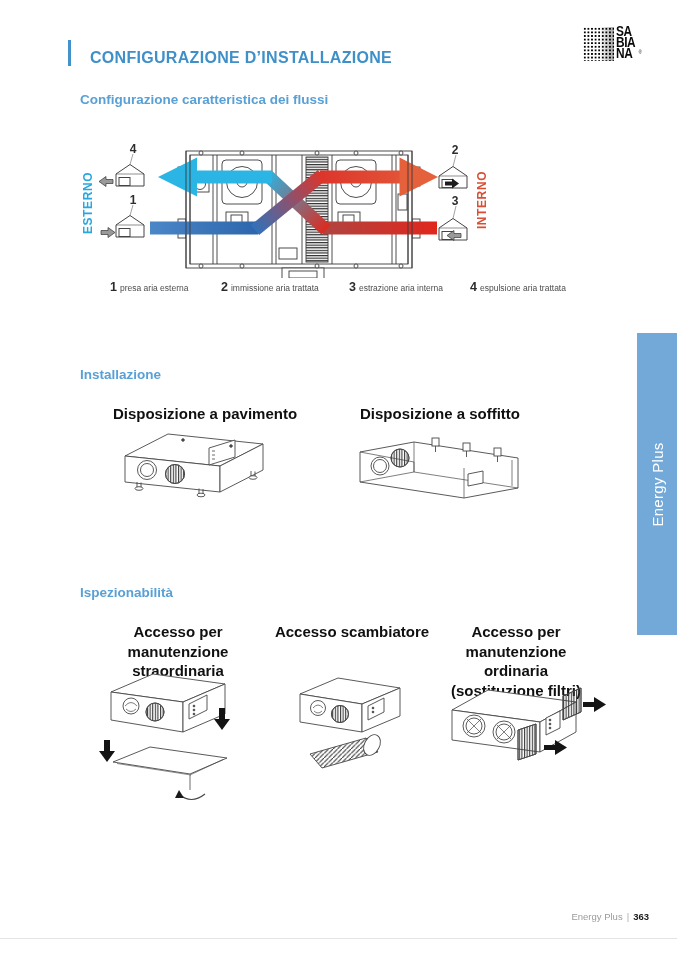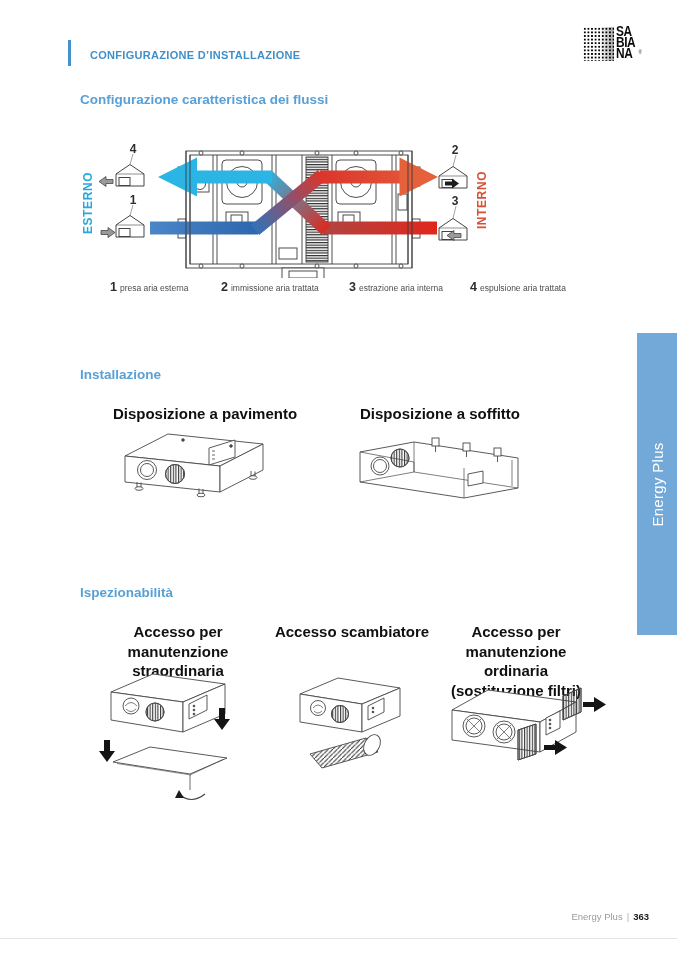--- a/index.html
+++ b/index.html
@@ -2,21 +2,21 @@
 <html><head>
 <meta charset="utf-8">
 <style>
   html,body{margin:0;padding:0;background:#fff;}
   .page{position:relative;width:677px;height:958px;background:#fff;overflow:hidden;
         font-family:"Liberation Sans",sans-serif;color:#222;}
   .abs{position:absolute;}
 
   
   .header-bar{left:68px;top:40px;width:3px;height:26px;background:#4392cb;}
-  .header-title{left:90px;top:49px;font-size:11px;font-weight:bold;color:#3f90c9;letter-spacing:.3px;}
+  .header-title{left:90px;top:49px;font-size:16px;font-weight:bold;color:#3f90c9;letter-spacing:.3px;}
   .logo{left:583px;top:26px;width:80px;height:40px;display:flex;align-items:flex-start;}
   .logo-dots{width:31px;height:34px;margin-top:1px;
      background-image:linear-gradient(90deg,rgba(0,0,0,0) 55%,rgba(0,0,0,.35)),
        radial-gradient(circle,#000 1.1px,rgba(0,0,0,0) 1.3px);
      background-size:100% 100%,3.6px 3.6px;}
   .logo-text{margin-left:2px;font-weight:bold;font-size:14.5px;line-height:11px;color:#0a0a0a;
      transform:scaleX(.82);transform-origin:left top;letter-spacing:-0.5px;position:relative;}
   .logo-reg{position:absolute;right:-8px;bottom:1px;font-size:5px;font-weight:normal;letter-spacing:0;}
 
   

